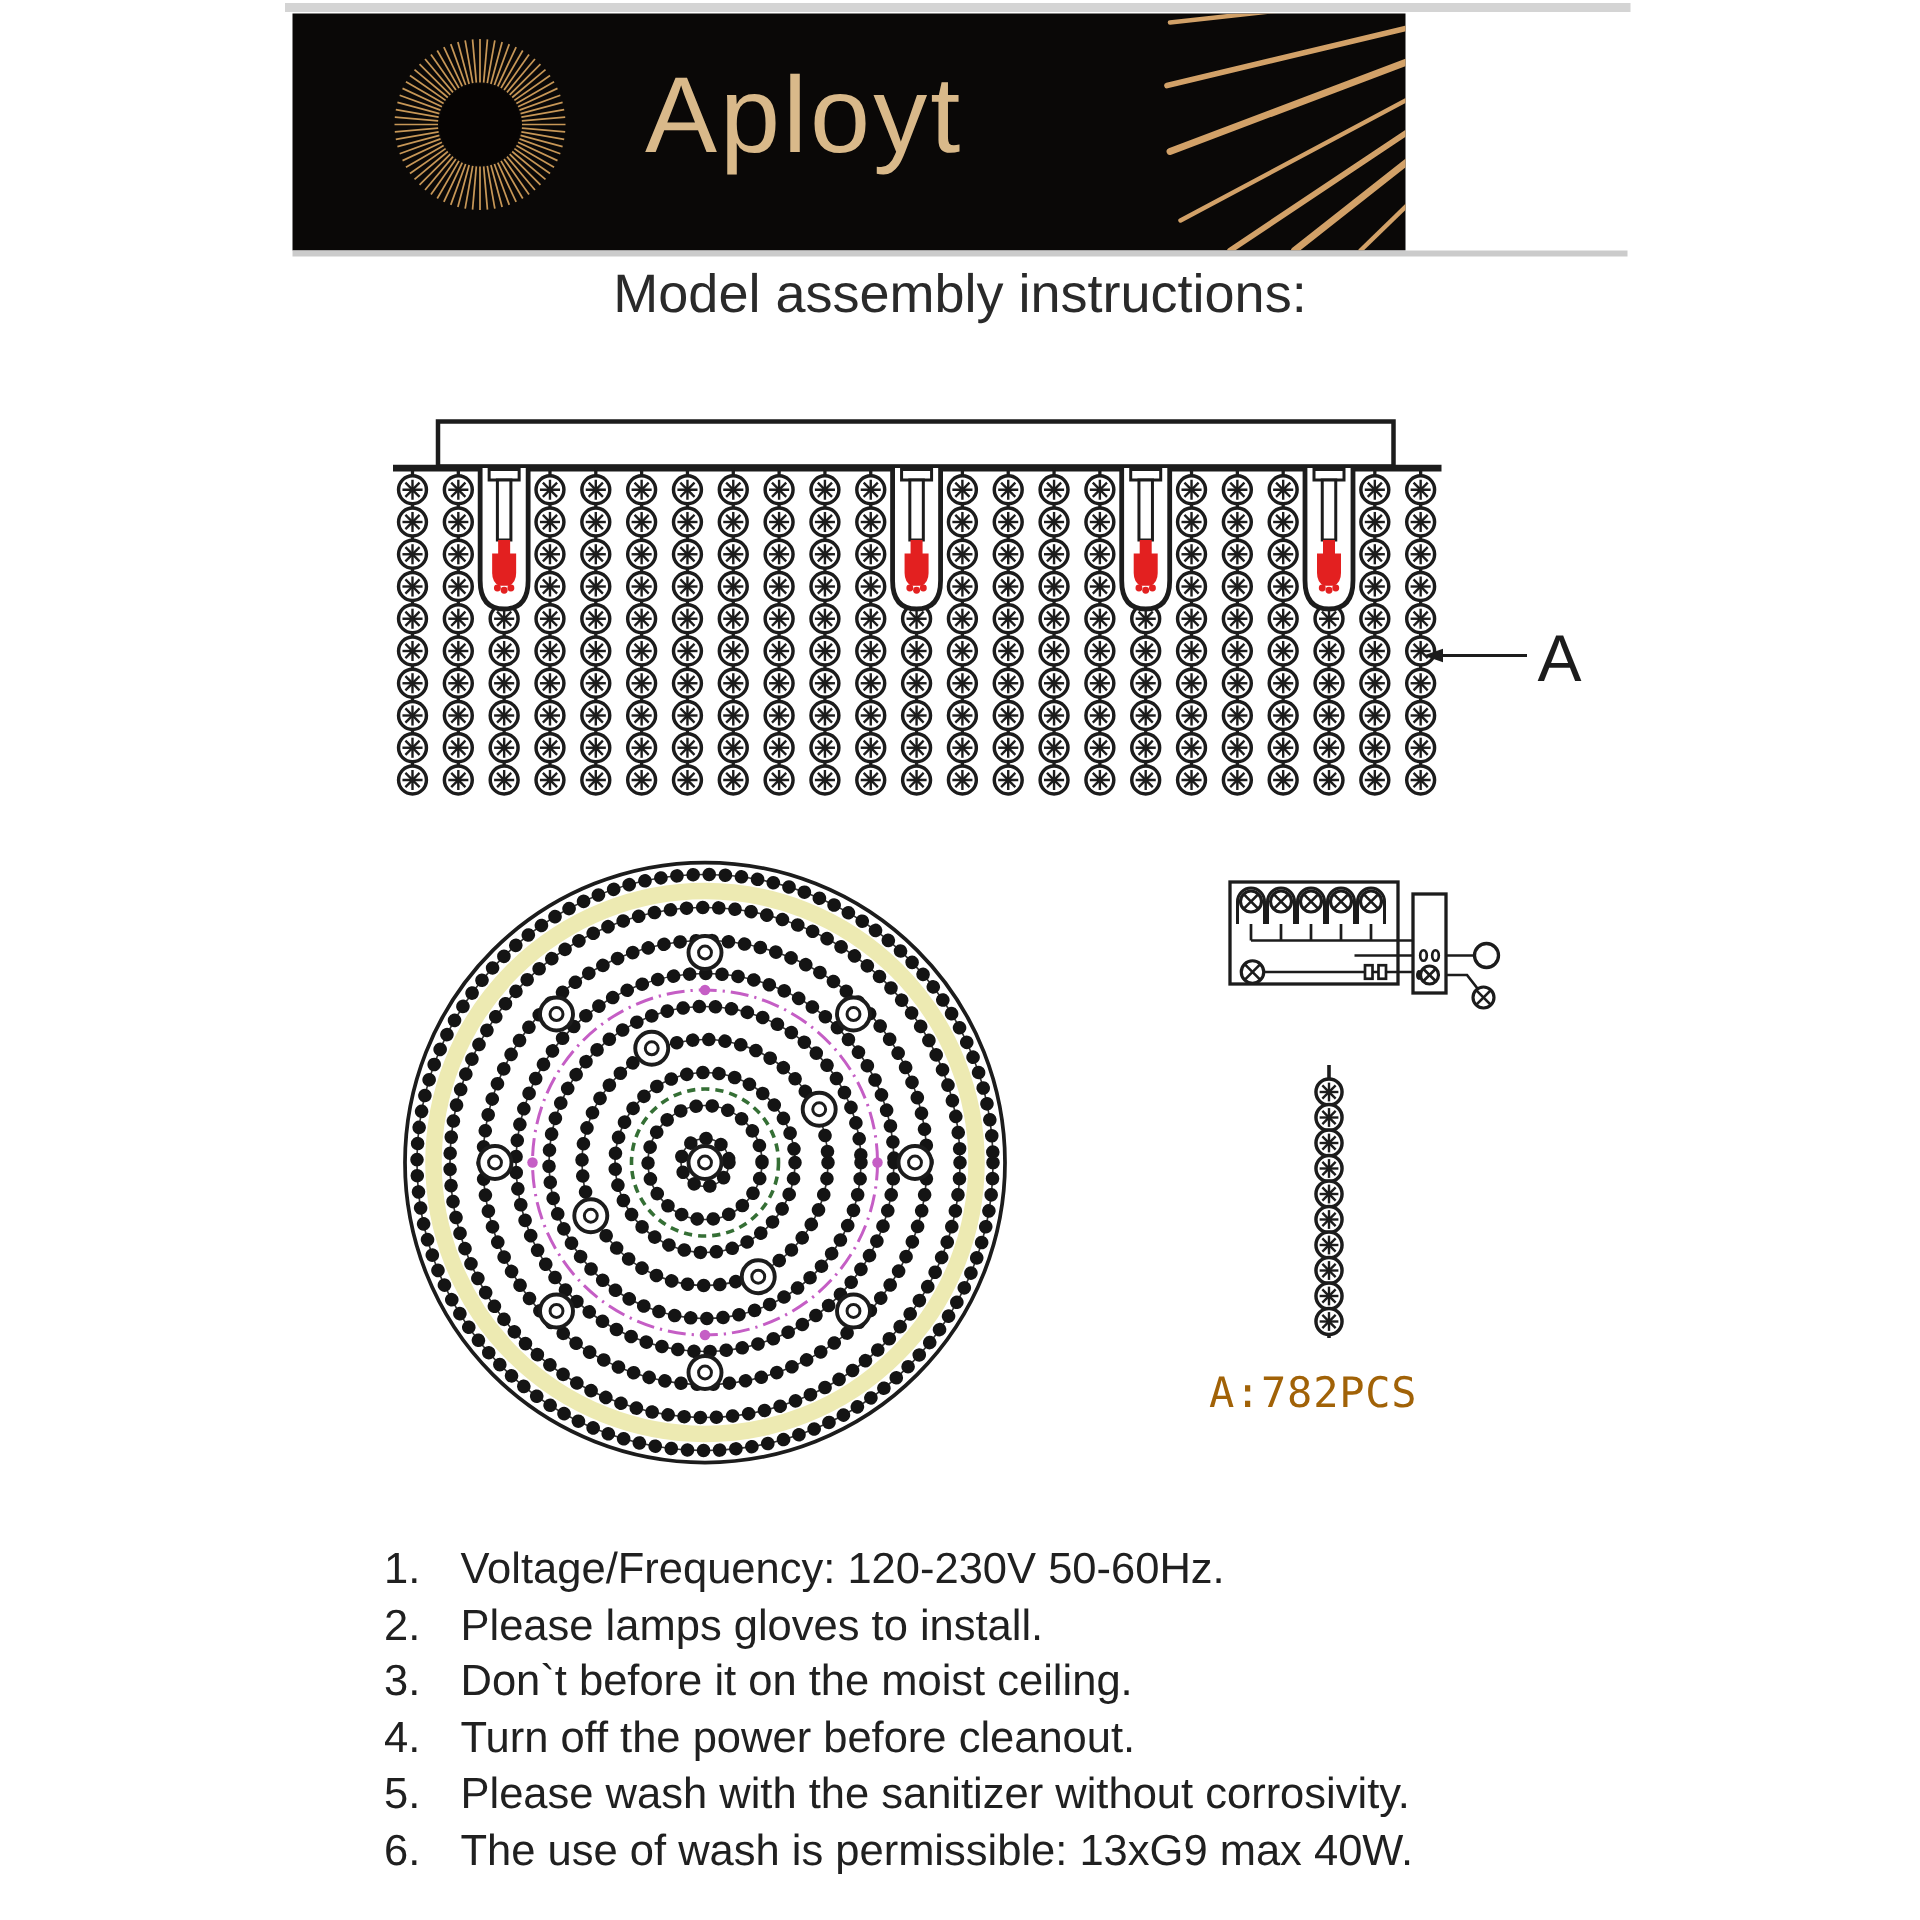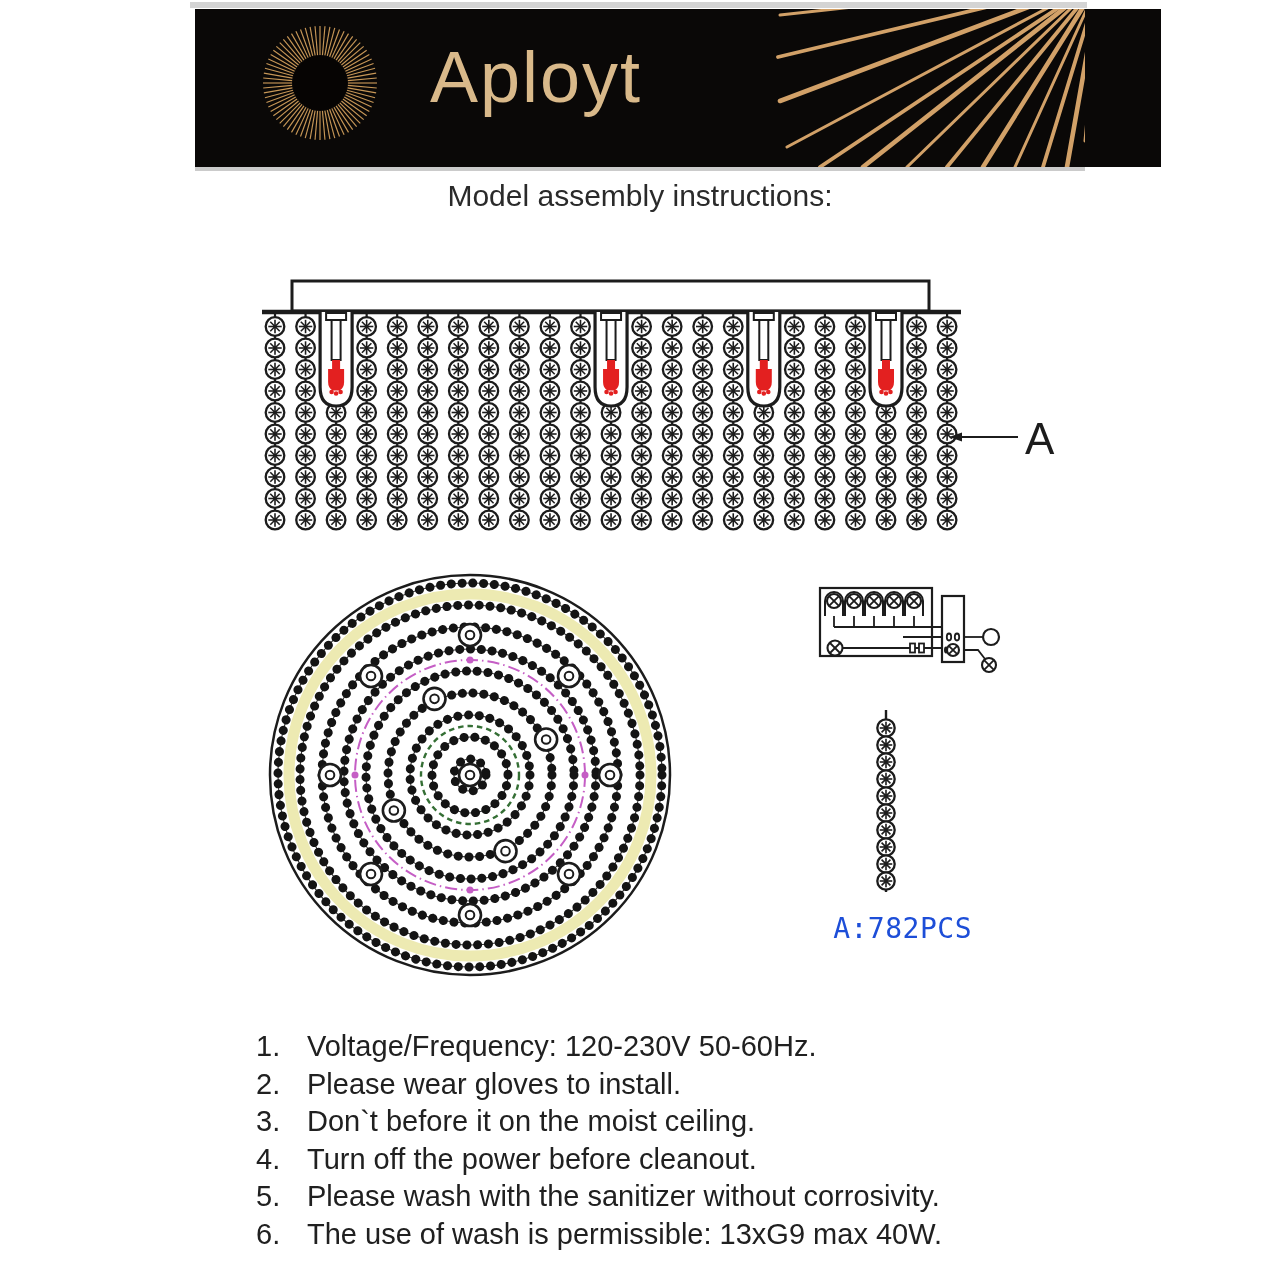--- a/index.html
+++ b/index.html
@@ -1,33 +1,33 @@
 <!DOCTYPE html>
 <html><head>
 <meta charset="utf-8">
 <style>
   html,body{margin:0;padding:0;background:#ffffff;}
   .page{position:relative;width:1280px;height:1280px;background:#ffffff;overflow:hidden;
         font-family:"Liberation Sans",sans-serif;color:#222;}
   .edge-strip{position:absolute;left:190px;top:2px;width:897px;height:6px;background:#d4d4d4;}
-  .banner{position:absolute;left:195px;top:9px;width:966px;height:158px;background:#0a0807;overflow:hidden;}
+  .banner{position:absolute;left:195px;top:9px;width:742px;height:158px;background:#0a0807;overflow:hidden;}
   .banner-underline{position:absolute;left:195px;top:167px;width:890px;height:4px;background:#cbcbcb;}
   .logo-svg{position:absolute;left:58px;top:4px;width:134px;height:140px;}
   .brand{position:absolute;left:235px;top:30px;font-size:72px;line-height:76px;
          color:#d9b98a;letter-spacing:2px;font-weight:400;}
   .rays-svg{position:absolute;left:0;top:0;width:890px;height:158px;}
   .title-block{position:absolute;left:195px;top:178px;width:890px;text-align:center;color:#2a2a2a;}
-  .title-line1{font-size:30px;line-height:36px;}
+  .title-line1{font-size:36px;line-height:36px;}
   .title-line2{font-size:30px;line-height:36px;margin-top:3px;}
   .side-svg{position:absolute;left:240px;top:265px;width:830px;height:300px;}
   .bottom-svg{position:absolute;left:265px;top:570px;width:410px;height:410px;}
   .wiring-svg{position:absolute;left:815px;top:580px;width:200px;height:100px;}
   .strand-svg{position:absolute;left:866px;top:704px;width:40px;height:200px;}
-  .pcs-label{position:absolute;left:806px;top:912px;width:166px;text-align:right;
-             font-family:"DejaVu Sans Mono",monospace;font-size:28px;color:#1d4ed8;letter-spacing:0.5px;}
+  .pcs-label{position:absolute;left:806px;top:912px;width:166px;text-align:left;
+             font-family:"DejaVu Sans Mono",monospace;font-size:28px;color:#a16207;letter-spacing:0.5px;}
   .instructions{position:absolute;left:256px;top:1028px;width:820px;}
   .inst-row{display:flex;height:37.5px;line-height:37.5px;font-size:29px;color:#202020;}
   .inst-num{display:inline-block;width:51px;flex:0 0 51px;}
   .inst-text{flex:1;}
 </style>
 </head>
 <body>
 
 <div class="page">
 
@@ -1650,21 +1650,21 @@
 
   <div class="pcs-label">A:782PCS</div>
 
   <div class="instructions">
     <div class="inst-row">
       <span class="inst-num">1.</span>
       <span class="inst-text">Voltage/Frequency: 120-230V 50-60Hz.</span>
     </div>
     <div class="inst-row">
       <span class="inst-num">2.</span>
-      <span class="inst-text">Please wear gloves to install.</span>
+      <span class="inst-text">Please lamps gloves to install.</span>
     </div>
     <div class="inst-row">
       <span class="inst-num">3.</span>
       <span class="inst-text">Don`t before it on the moist ceiling.</span>
     </div>
     <div class="inst-row">
       <span class="inst-num">4.</span>
       <span class="inst-text">Turn off the power before cleanout.</span>
     </div>
     <div class="inst-row">

